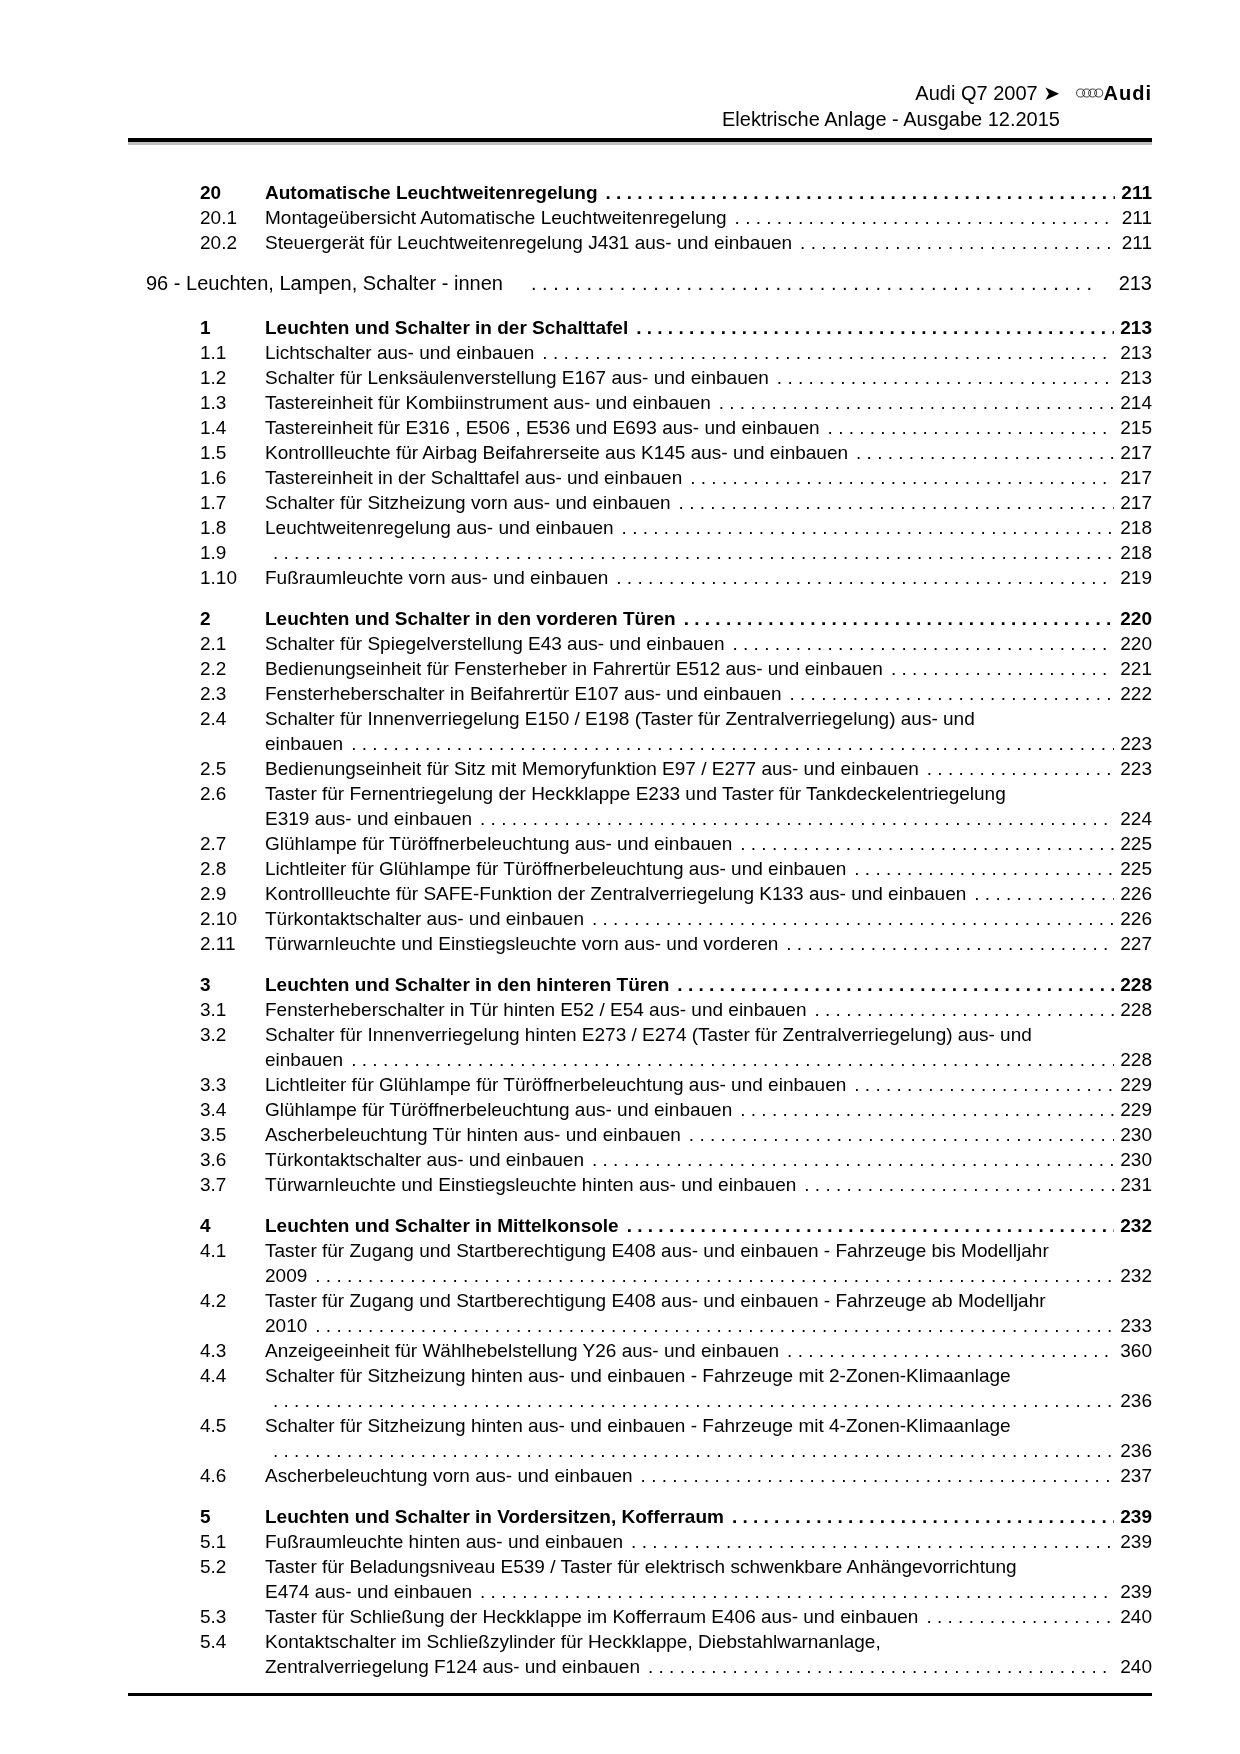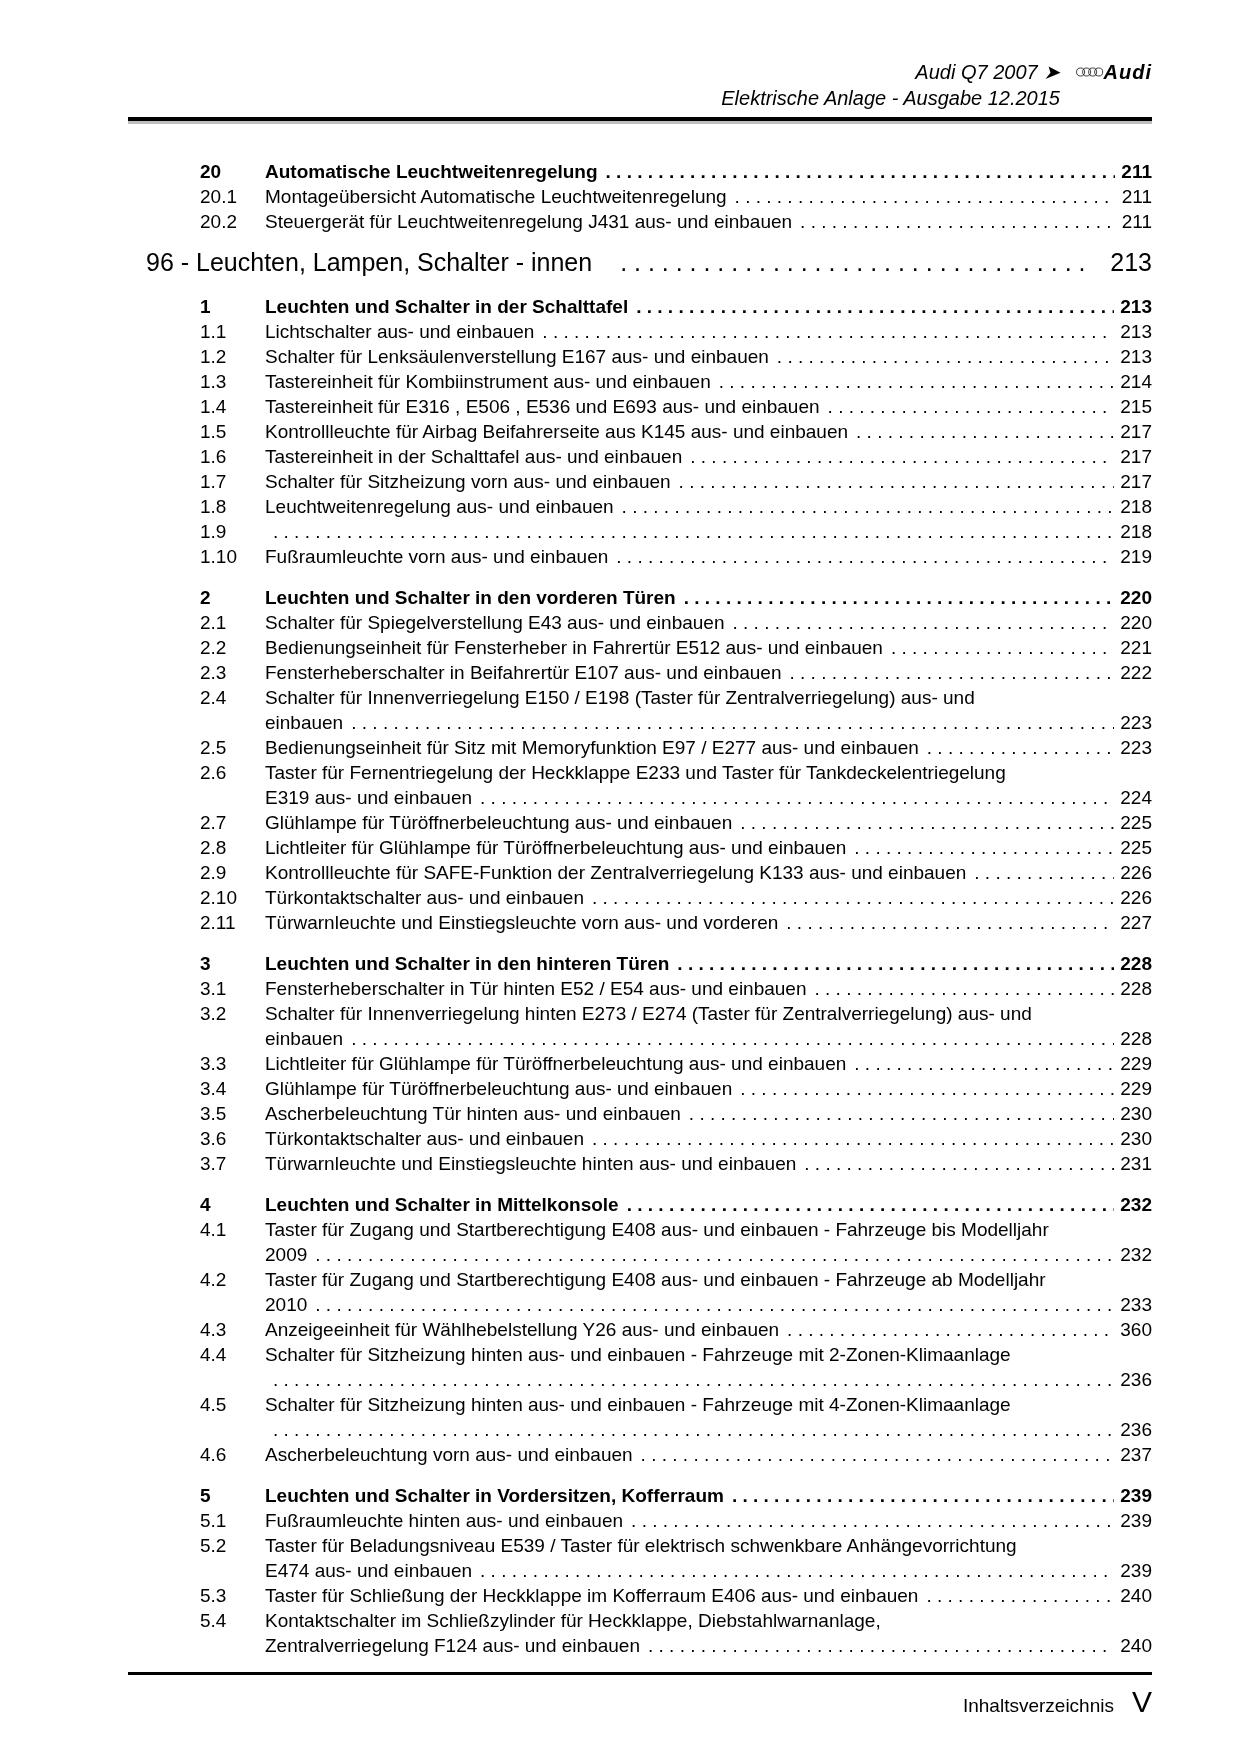--- a/index.html
+++ b/index.html
@@ -5,37 +5,37 @@
   html, body { margin: 0; padding: 0; }
   body {
     width: 1240px; height: 1754px;
     background: #ffffff; color: #000;
     font-family: "Liberation Sans", sans-serif;
     overflow: hidden;
   }
   .content { margin-left: 128px; width: 1024px; }
 
   
-  header { display: flex; justify-content: flex-end; align-items: flex-start; padding-top: 59px; font-style: italic; }
+  header { display: flex; justify-content: flex-end; align-items: flex-start; padding-top: 80px; }
   .header-text { text-align: right; font-size: 20px; line-height: 26px; white-space: nowrap; }
   .header-logo { margin-left: 16px; width: 76px; display: flex; flex-direction: row; align-items: center; }
   .header-logo svg { width: 74px; height: 26px; display: block; }
   .wordmark { font-weight: bold; font-size: 20px; line-height: 24px; letter-spacing: 1px; }
   .rule { height: 4px; background: #000; box-shadow: 0 3px 0 rgba(0,0,0,0.25); }
   .header-rule { margin-top: 6px; }
 
   
   .toc { margin-top: 38px; font-size: 19px; line-height: 25px; }
   .row { display: flex; align-items: baseline; padding-left: 72px; }
   .row.bold { font-weight: bold; margin-top: 16px; }
   .num { width: 65px; flex-shrink: 0; }
   .title { white-space: nowrap; }
   .dots { flex: 1 1 auto; min-width: 0; overflow: hidden; white-space: nowrap; margin: 0 6px 0 8px; }
   .page-num { flex-shrink: 0; }
-  .chapter-row { display: flex; align-items: center; font-size: 25px; line-height: 32px; margin: 12px 0 6px; padding-left: 18px; white-space: nowrap; gap: 20px; }
+  .chapter-row { display: flex; align-items: center; font-size: 20px; line-height: 32px; margin: 12px 0 6px; padding-left: 18px; white-space: nowrap; gap: 20px; }
 
   
   .footer-rule { margin-top: 14px; height: 3px; box-shadow: none; }
   footer { display: flex; justify-content: flex-end; align-items: baseline; margin-top: 10px; font-size: 19px; }
   .footer-page { font-size: 30px; margin-left: 18px; line-height: 34px; }
 </style>
 </head>
 <body>
 
 <div class="content">
@@ -380,18 +380,14 @@
           <span class="num"></span>
           <span class="title">Zentralverriegelung F124 aus- und einbauen</span>
           <span class="dots">. . . . . . . . . . . . . . . . . . . . . . . . . . . . . . . . . . . . . . . . . . . . . . . . . . . . . . . . . . . . . . . . . . . . . . . . . . . . . . . . . . . . . . . . . . . . . . . . . . . . . . . . . . . . . . . . . . . . . . . . . . . . . . . . . . . . . . . . . . . . </span>
           <span class="page-num">240</span>
         </div>
       </div>
   </main>
 
   <div class="rule footer-rule"></div>
 
-  <footer>
-    <span>Inhaltsverzeichnis</span>
-    <span class="footer-page">V</span>
-  </footer>
 
 </div>
 
 </body></html>

